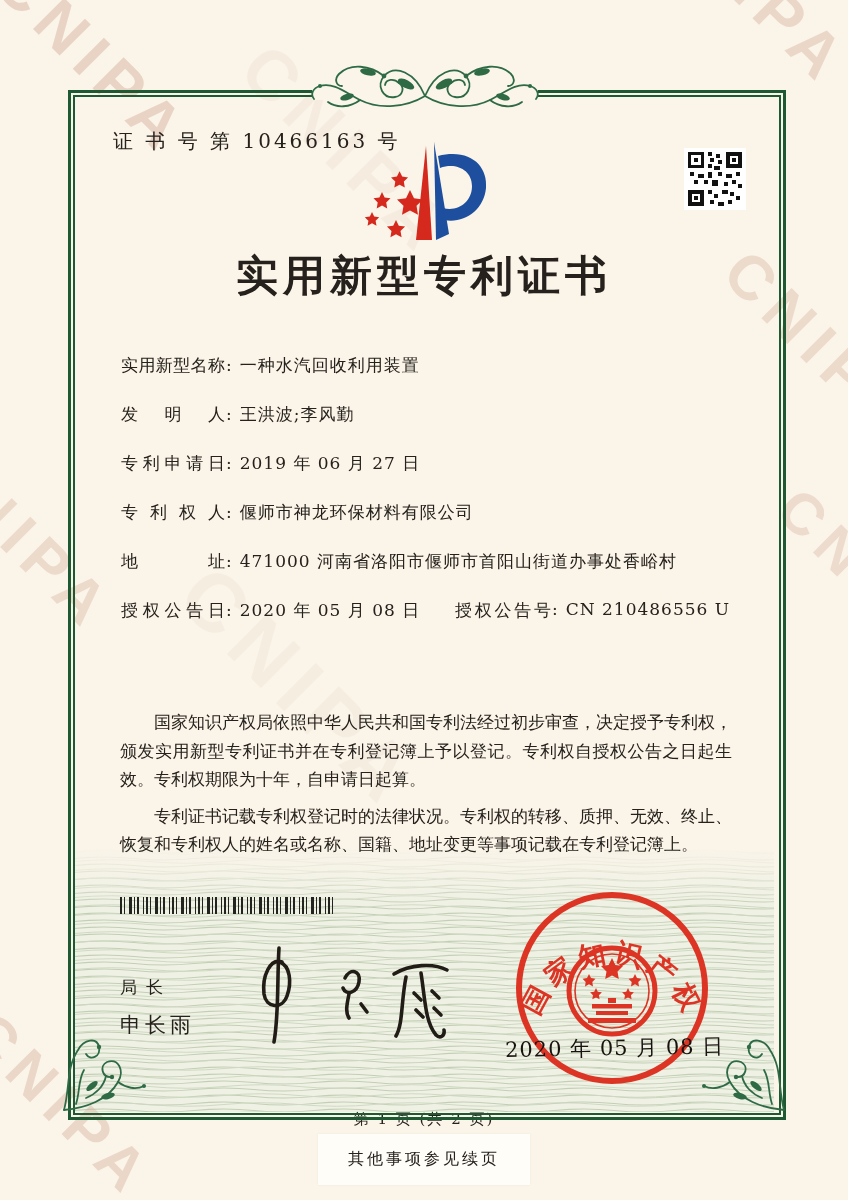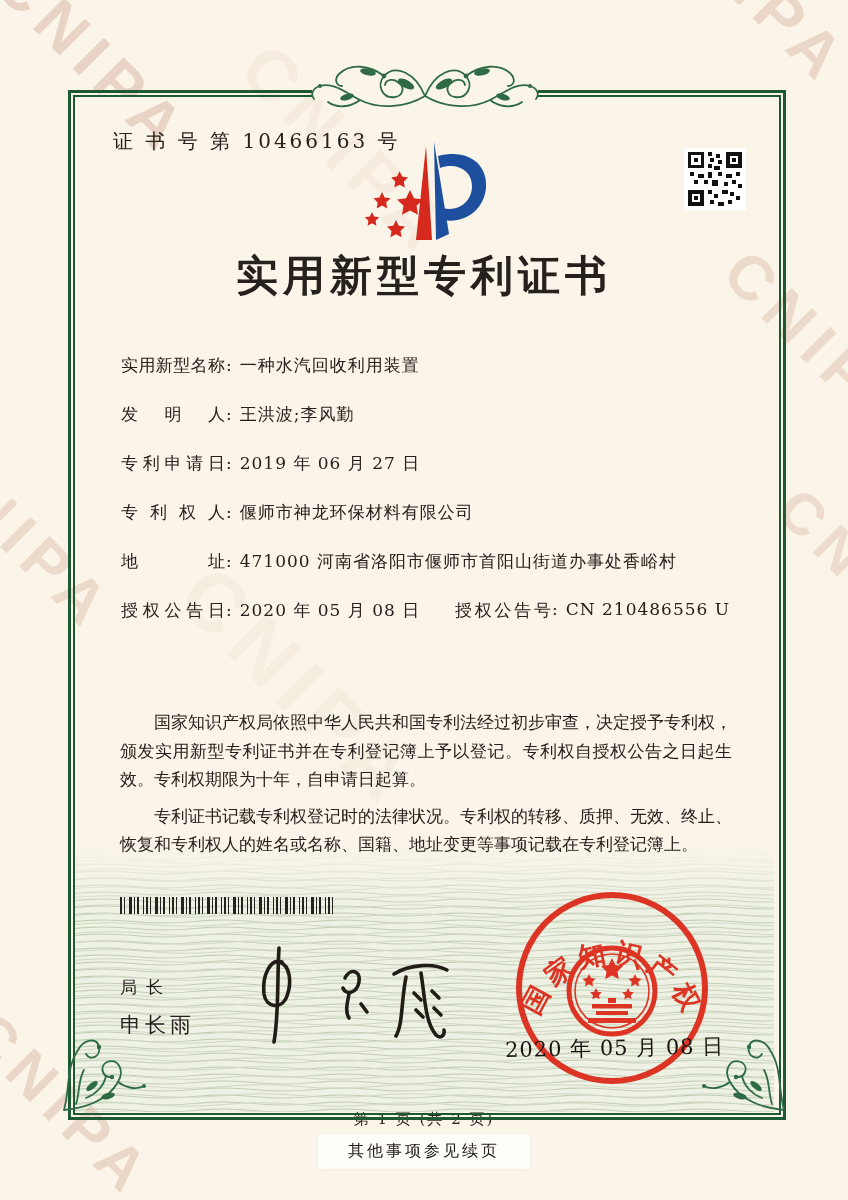--- a/index.html
+++ b/index.html
@@ -110,21 +110,21 @@
     font-size:21px;letter-spacing:1px;color:#17120e;
     transform:rotate(-1deg);white-space:nowrap;
   }
   
   .page-info{
     position:absolute;left:0;top:1086px;width:848px;text-align:center;
     font-size:15px;letter-spacing:2px;z-index:2;margin-top:24px;
   }
   .footer-note{
     position:absolute;left:50%;top:1134px;transform:translateX(-50%);
-    background:#fffdf7;padding:7px 30px;font-size:16px;letter-spacing:3px;
+    background:#fffdf7;padding:15px 30px;font-size:16px;letter-spacing:3px;
     z-index:2;box-shadow:0 0 2px rgba(0,0,0,.06);
   }
 </style>
 </head>
 <body>
 
 <div class="page">
 
   <span class="wm">CNIPA</span>
   <span class="wm">CNIPA</span>

